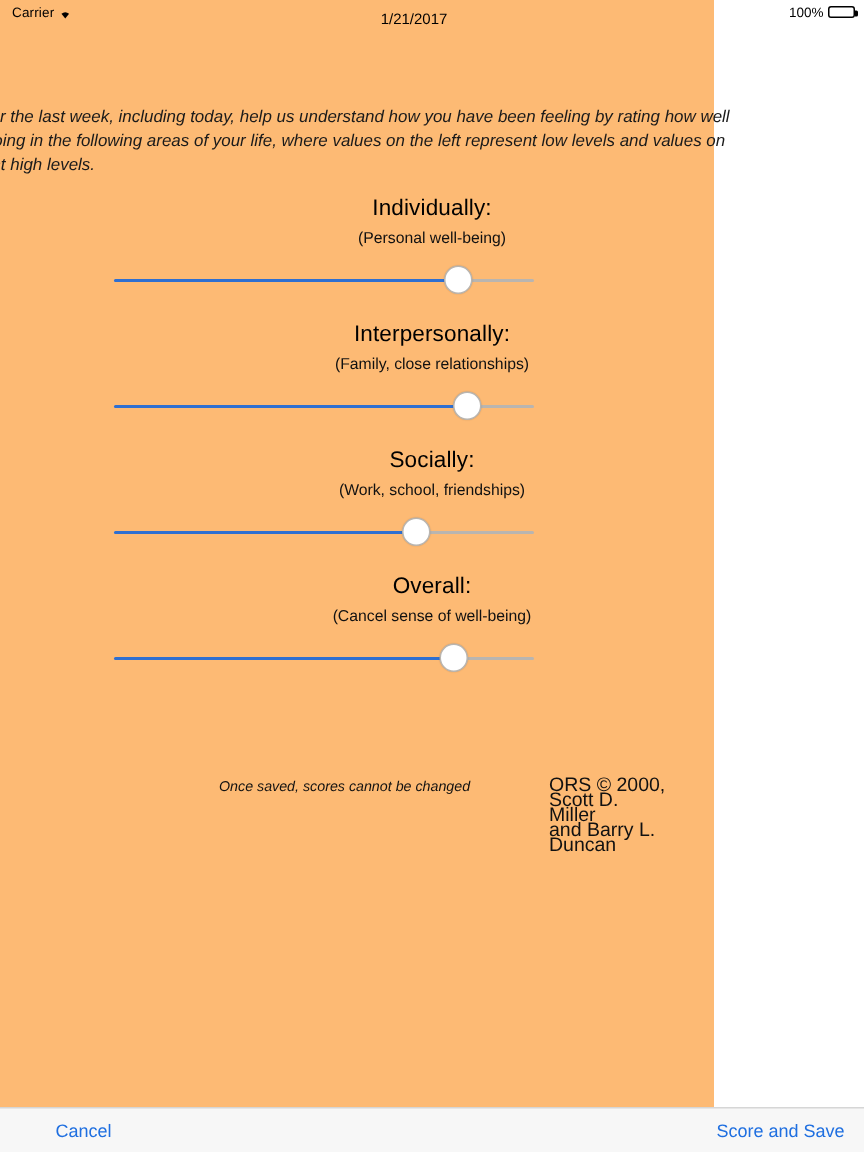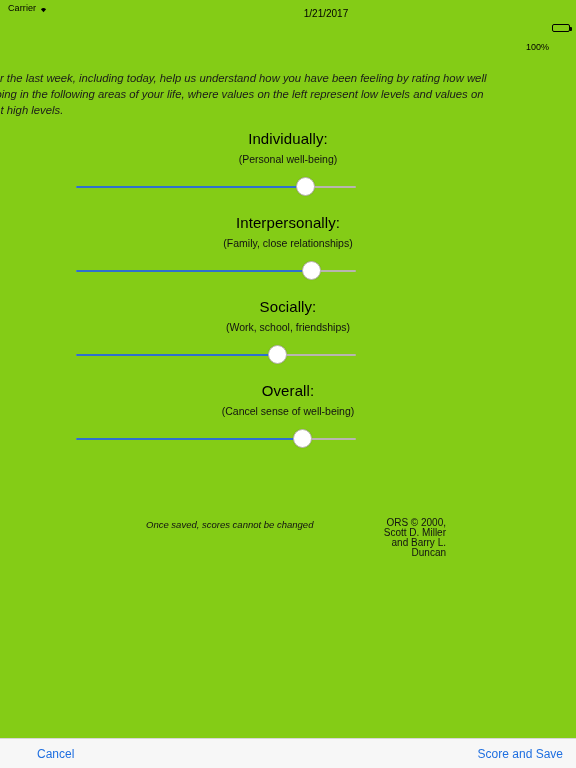--- a/index.html
+++ b/index.html
@@ -3,36 +3,36 @@
 <meta charset="utf-8">
 <style>
   * { margin:0; padding:0; box-sizing:border-box; }
   html,body{
     width:576px; height:768px;
     background:#ffffff;
     font-family:"Liberation Sans", sans-serif;
     -webkit-font-smoothing:antialiased;
     overflow:hidden;
   }
-  #app{ position:relative; width:576px; height:768px; background:#84cc16; }
+  #app{ position:relative; width:476px; height:768px; background:#fdba74; }
 
   
   .statusbar{
     position:absolute; left:0; top:0; width:576px; height:16px;
     font-size:9px; color:#000;
   }
   .sb-left{ position:absolute; left:8px; top:3px; display:flex; align-items:center; gap:3px; }
   .sb-carrier{ font-size:9px; letter-spacing:.1px; }
   .sb-wifi{ display:inline-block; width:9px; height:8px; position:relative; top:1px; }
   .sb-time{
     position:absolute; left:0; right:0; top:3px; text-align:center;
     font-size:9px; font-weight:bold; letter-spacing:.1px;
   }
   .sb-right{ position:absolute; right:6px; top:3px; display:flex; align-items:center; gap:3px; }
-  .sb-batt-pct{ font-size:9px;margin-top:39px; }
+  .sb-batt-pct{ font-size:9px; }
   .sb-batt{
     width:18px; height:8px; border:1px solid #000; border-radius:2px;
     position:relative; padding:1px;
   }
   .sb-batt::after{
     content:""; position:absolute; right:-3px; top:2px; width:2px; height:4px;
     background:#000; border-radius:0 1px 1px 0;
   }
   .sb-batt-fill{ width:100%; height:100%; background:#000; border-radius:1px; }
 
@@ -83,21 +83,21 @@
     box-shadow:0 0 1px rgba(0,0,0,.18);
   }
 
   
   .note-left{
     position:absolute; left:146px; top:519px;
     font-size:9.5px; font-style:italic; color:#111;
   }
   .note-right{
     position:absolute; left:366px; top:518px; width:80px;
-    font-size:10px; color:#111; text-align:right; line-height:10px;
+    font-size:13px; color:#111; line-height:10px;
   }
 
   
   .toolbar{
     position:absolute; left:0; bottom:0; width:576px; height:30px;
     background:#f7f7f7; border-top:1px solid #d6d6d6;
   }
   .tb-btn{
     position:absolute; top:8px; font-size:12px; color:#1f6fe0;
     cursor:pointer; background:none; border:none;

